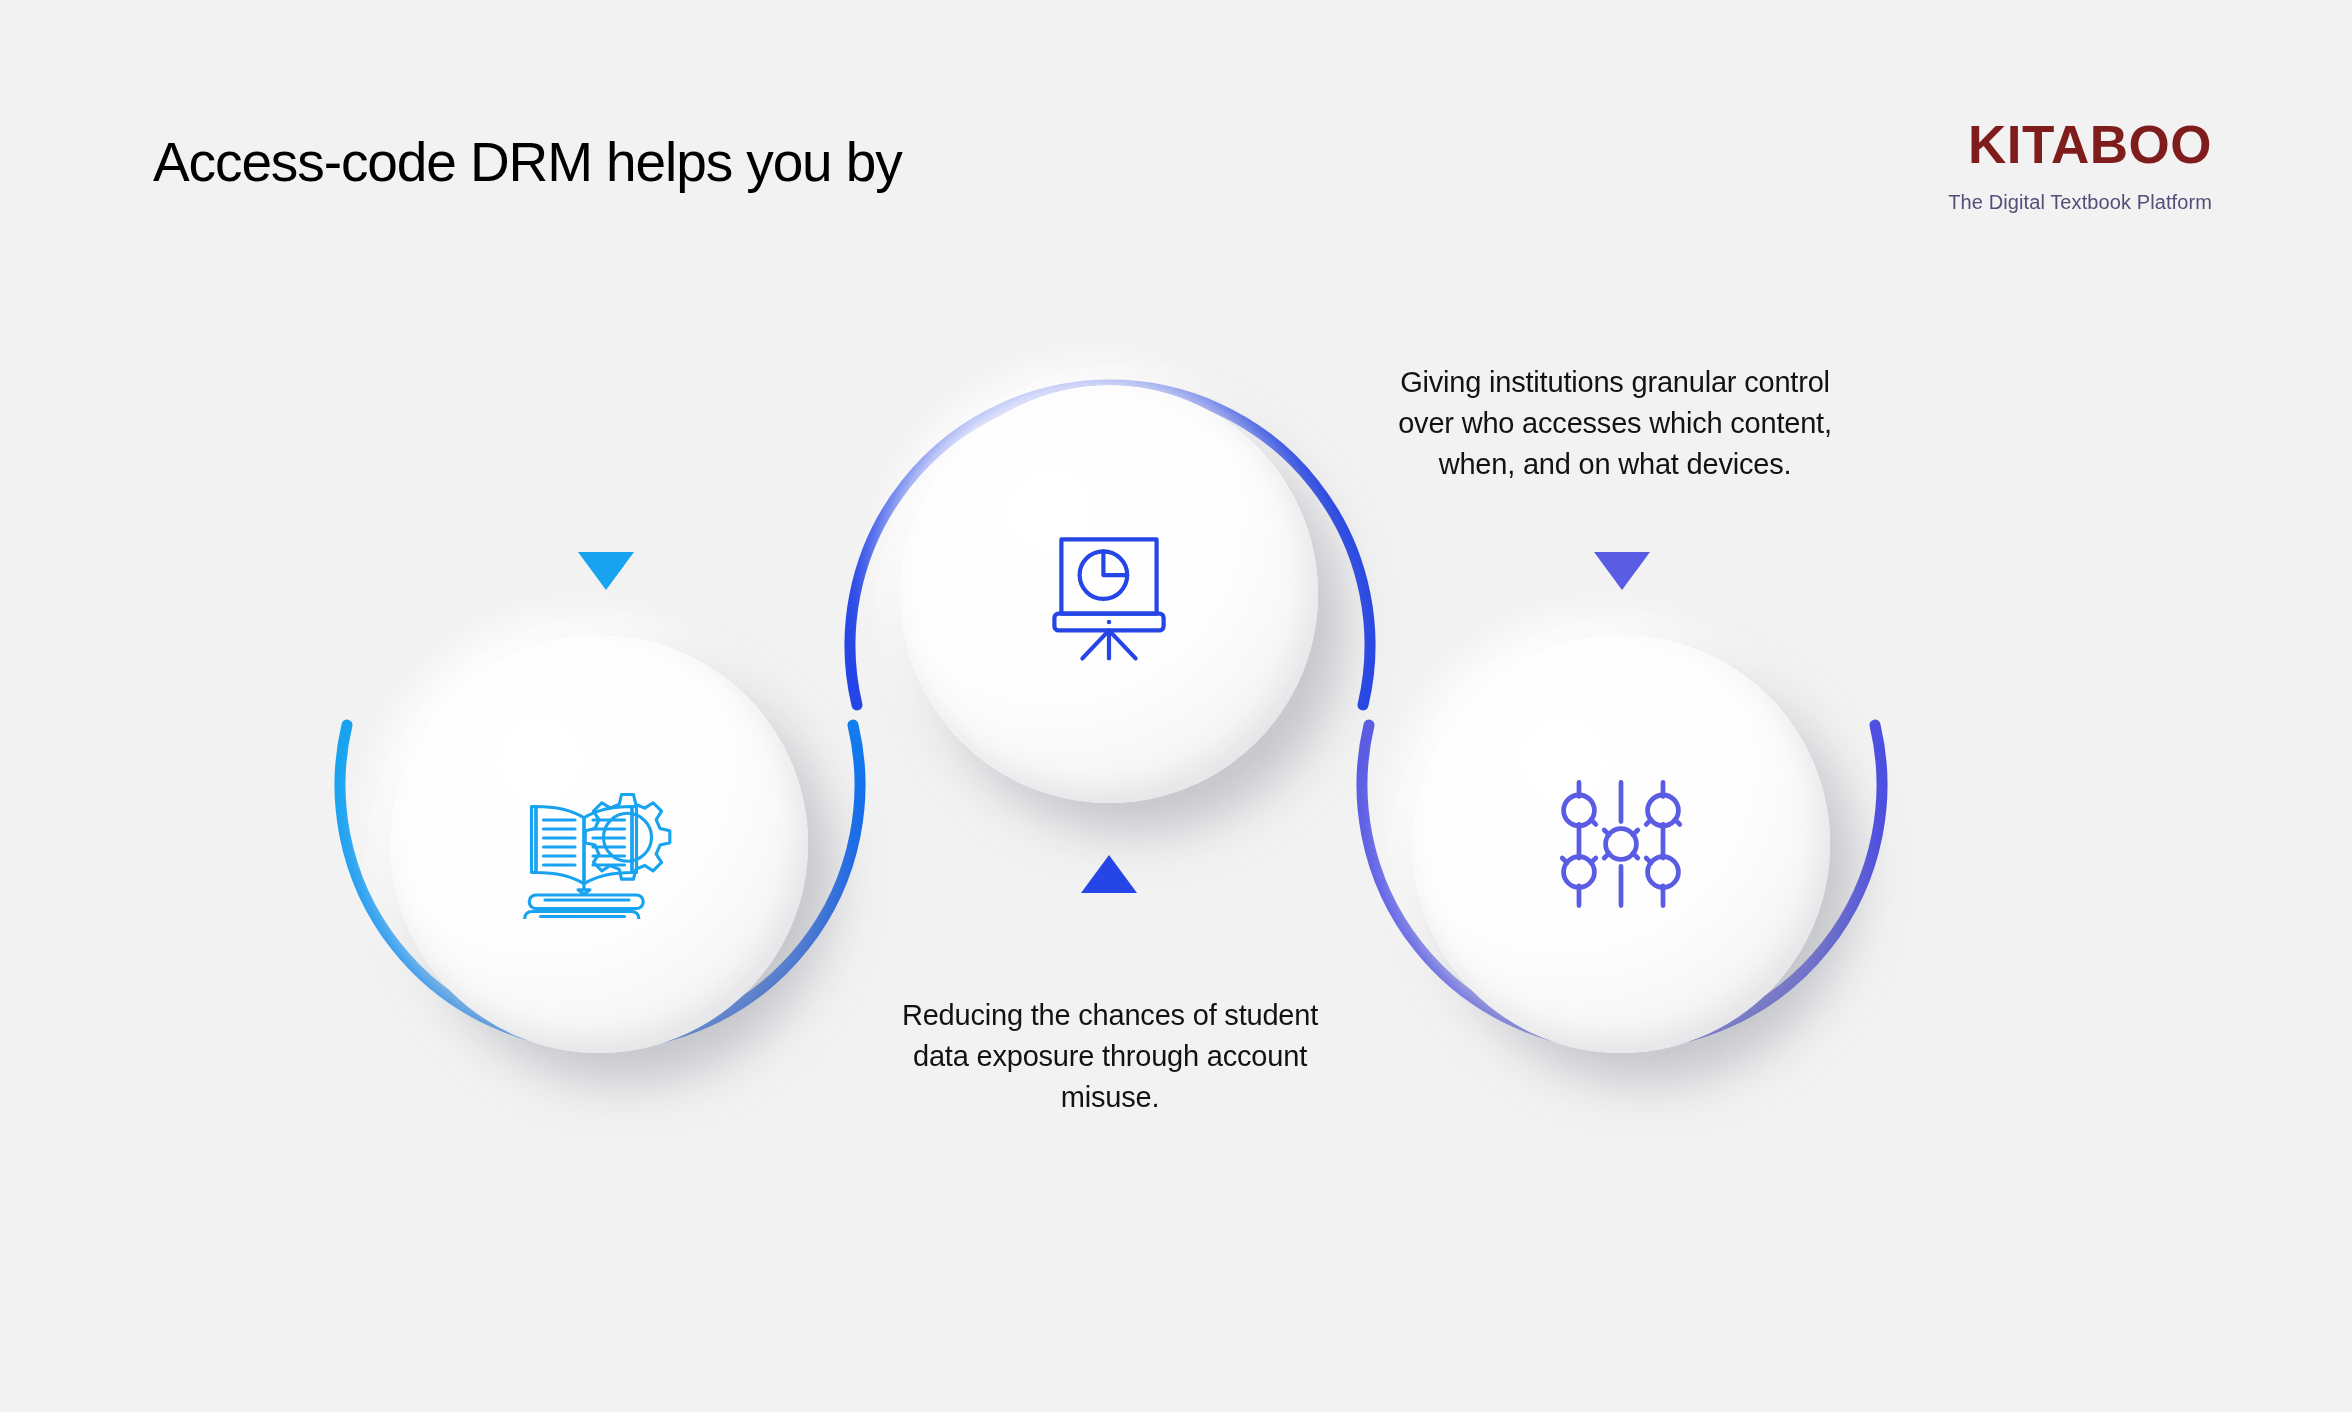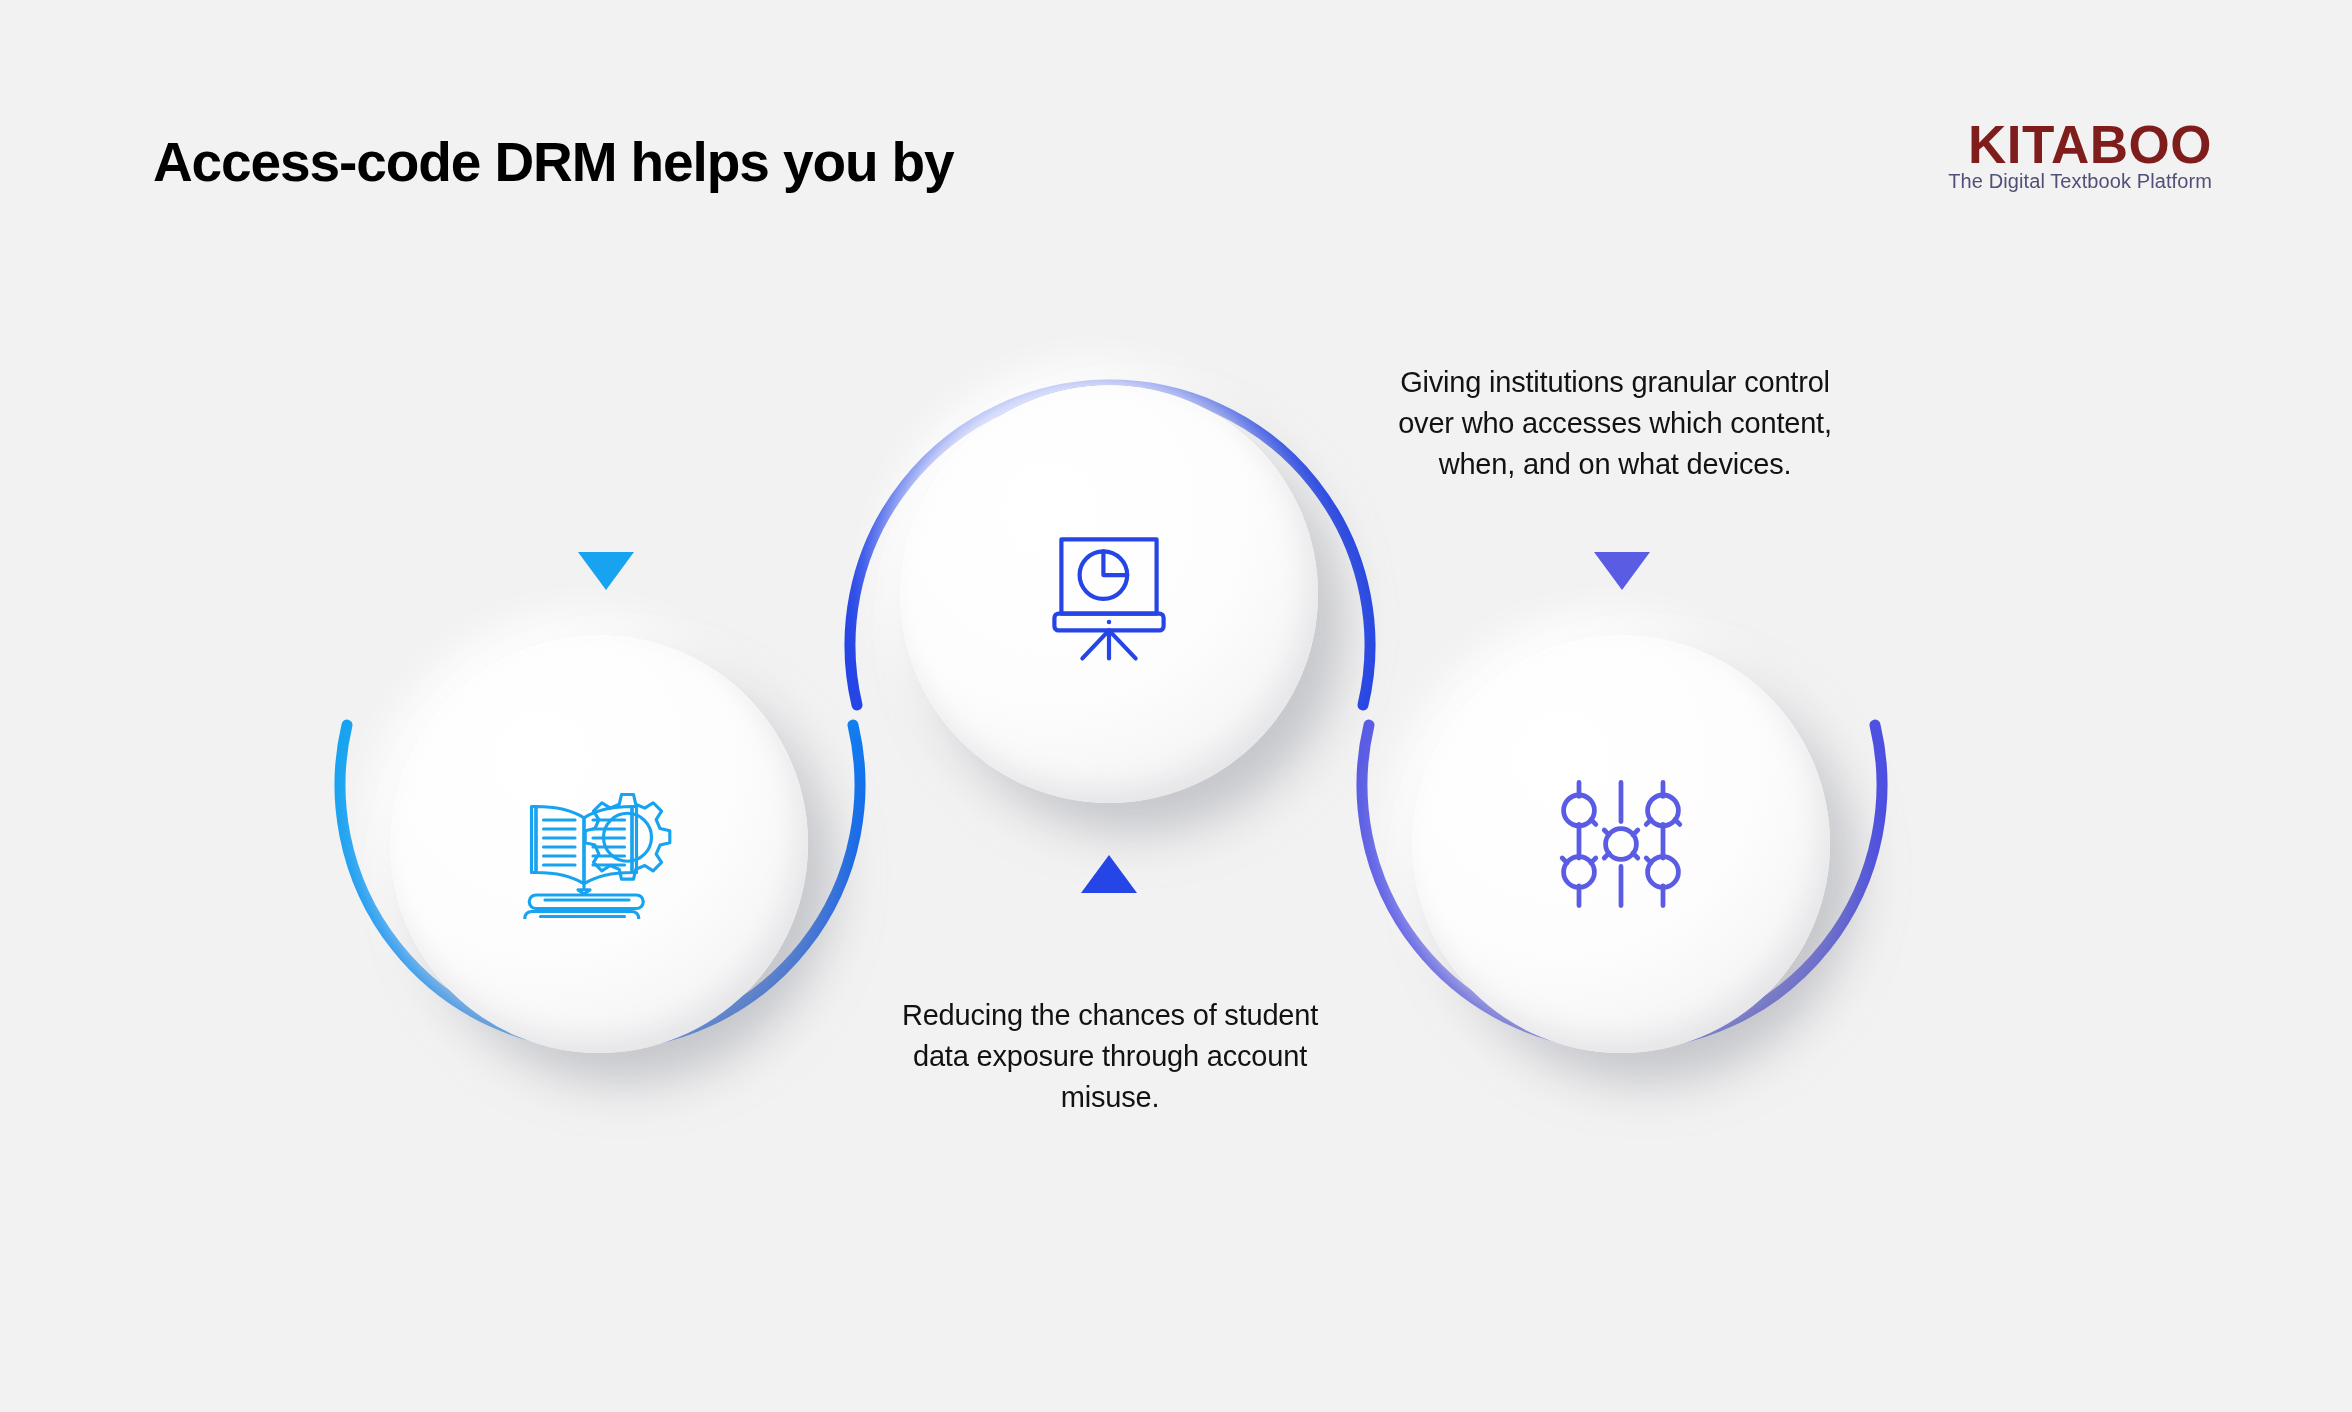--- a/index.html
+++ b/index.html
@@ -14,21 +14,21 @@
     overflow: hidden;
     position: relative;
   }
 
   
   #page-title {
     position: absolute;
     left: 153px;
     top: 130px;
     font-size: 55px;
-    font-weight: bold;
+    font-weight: normal;
     color: #000000;
     letter-spacing: -1.1px;
     white-space: nowrap;
   }
 
   #brand-logo {
     position: absolute;
     right: 140px;
     top: 118px;
     text-align: right;
@@ -36,21 +36,21 @@
   #brand-wordmark {
     font-size: 53px;
     font-weight: bold;
     color: #7f1d1d;
     letter-spacing: 0.5px;
     line-height: 1;
   }
   #brand-tagline {
     font-size: 20px;
     color: #514f78;
-    margin-top: 0;
+    margin-top: 21px;
     letter-spacing: 0.1px;
     line-height: 1;
   }
 
   
   #stage {
     position: absolute;
     inset: 0;
   }
 

